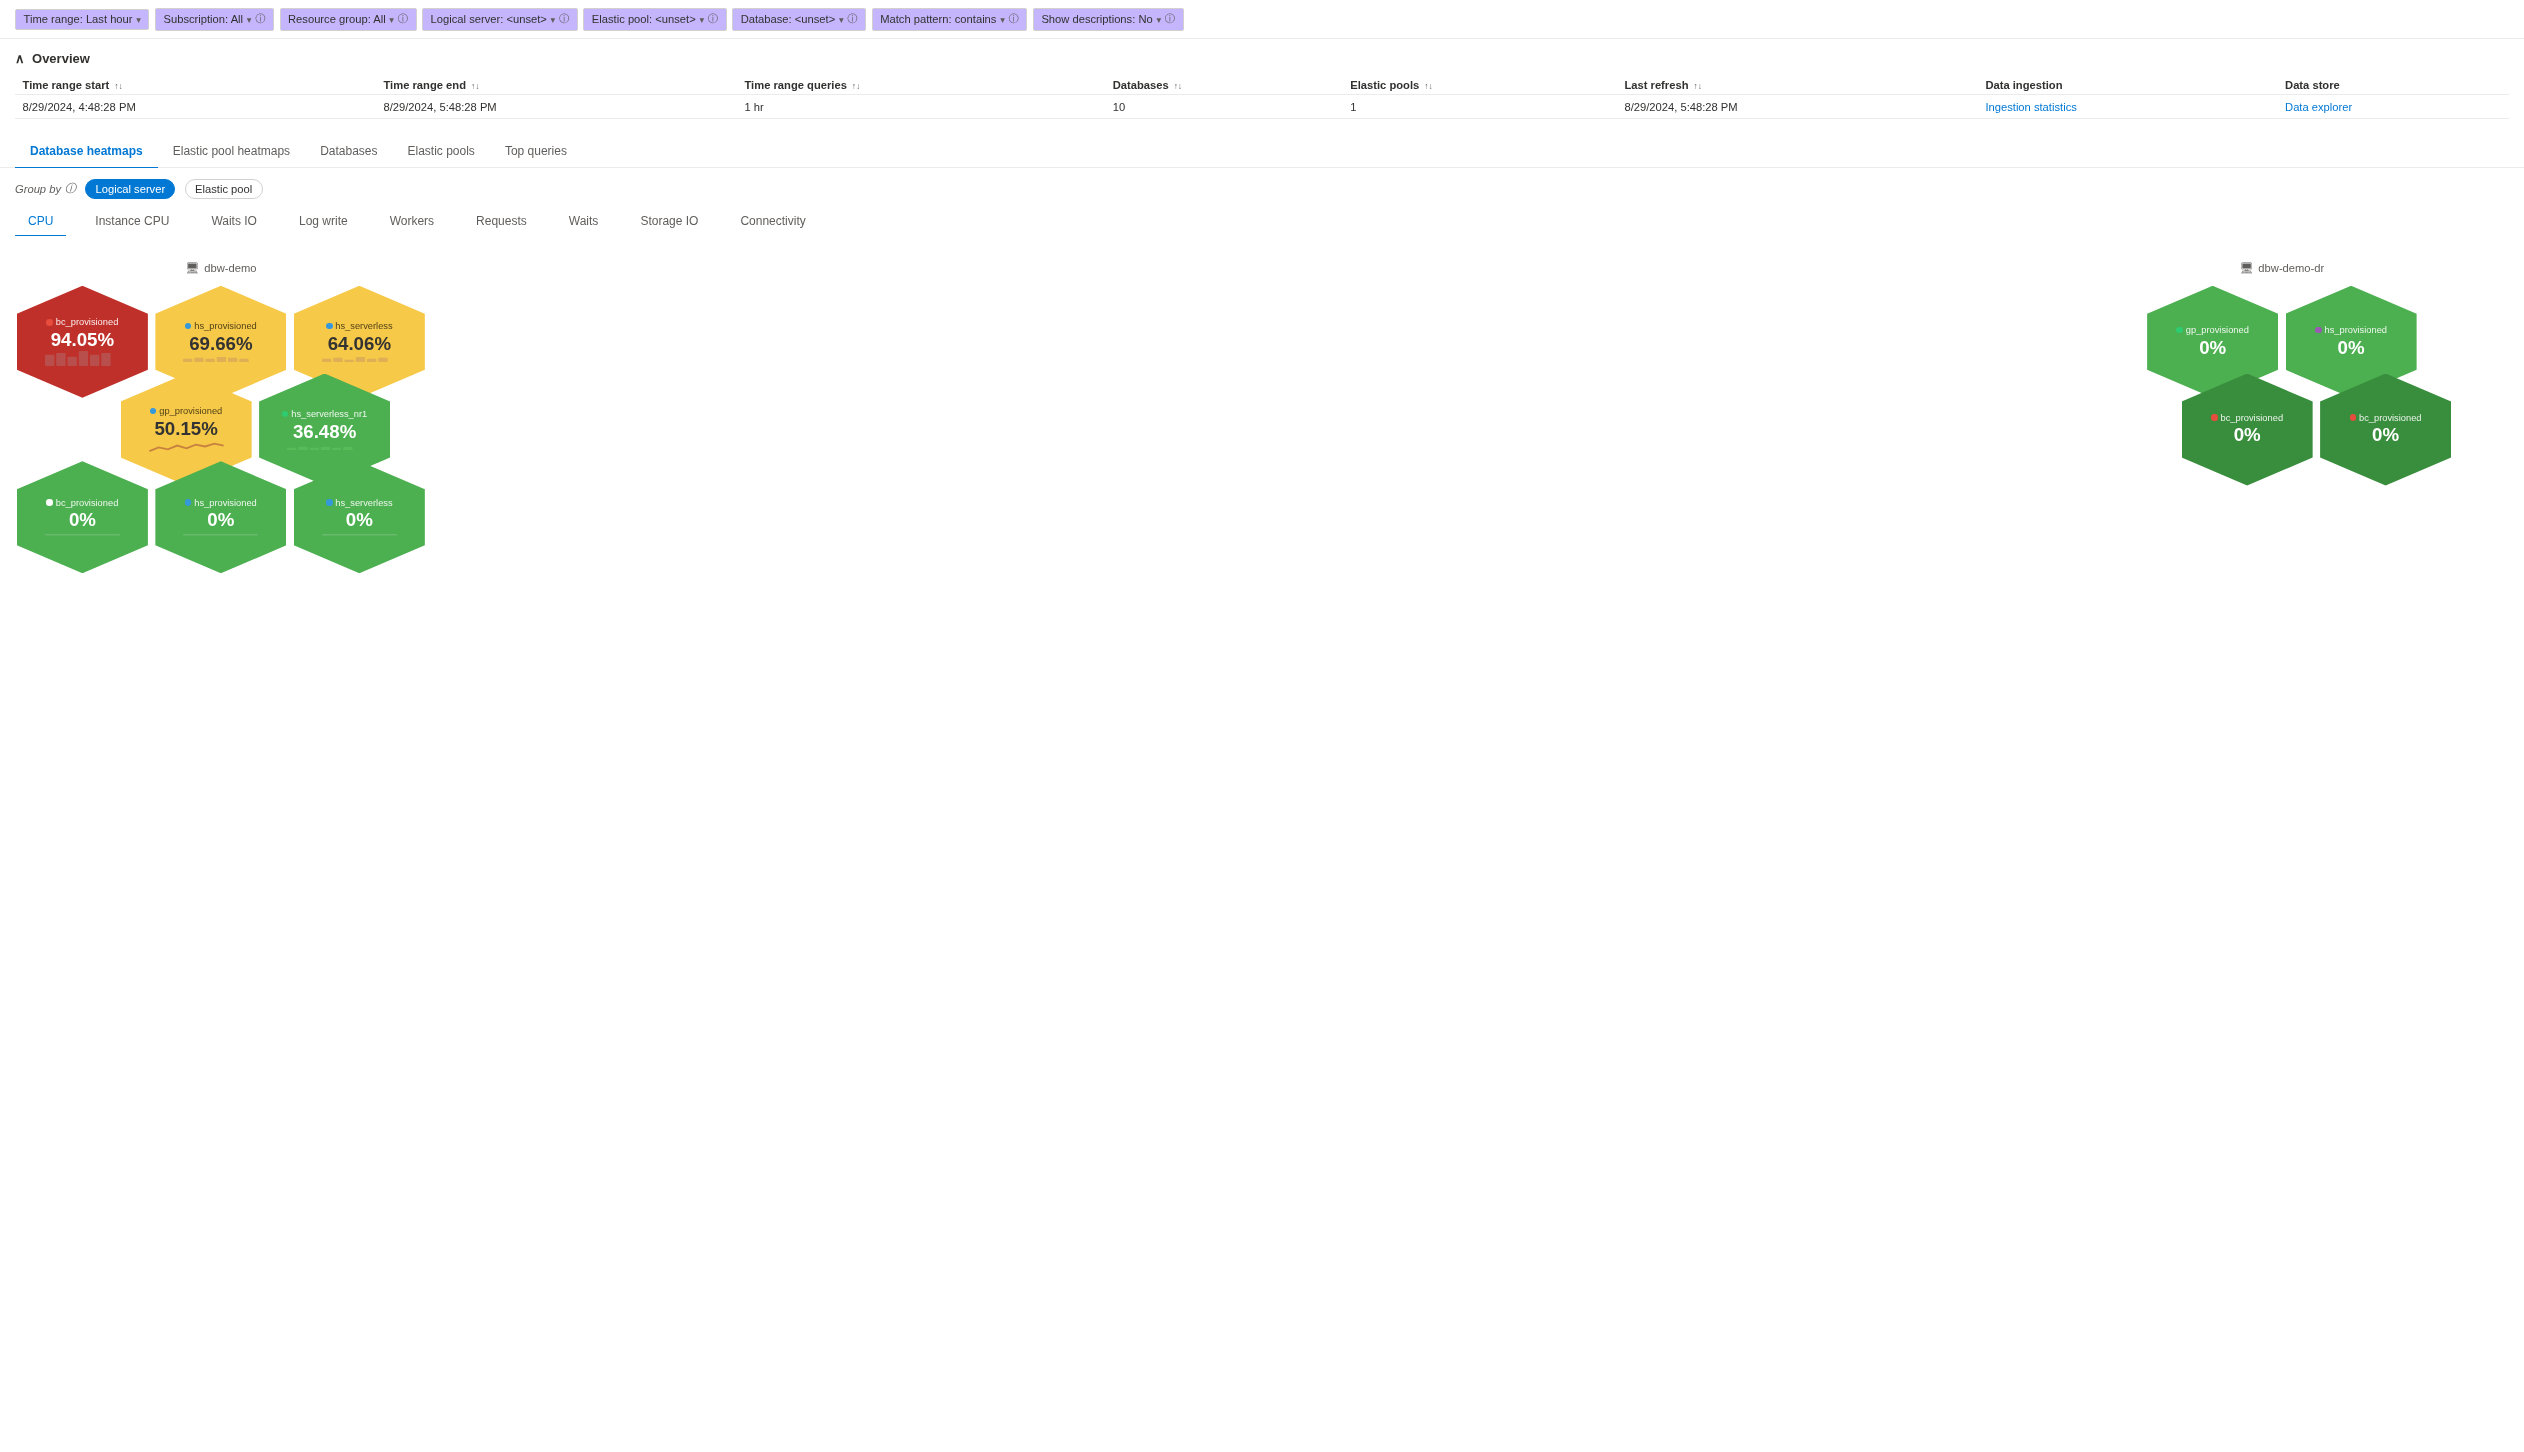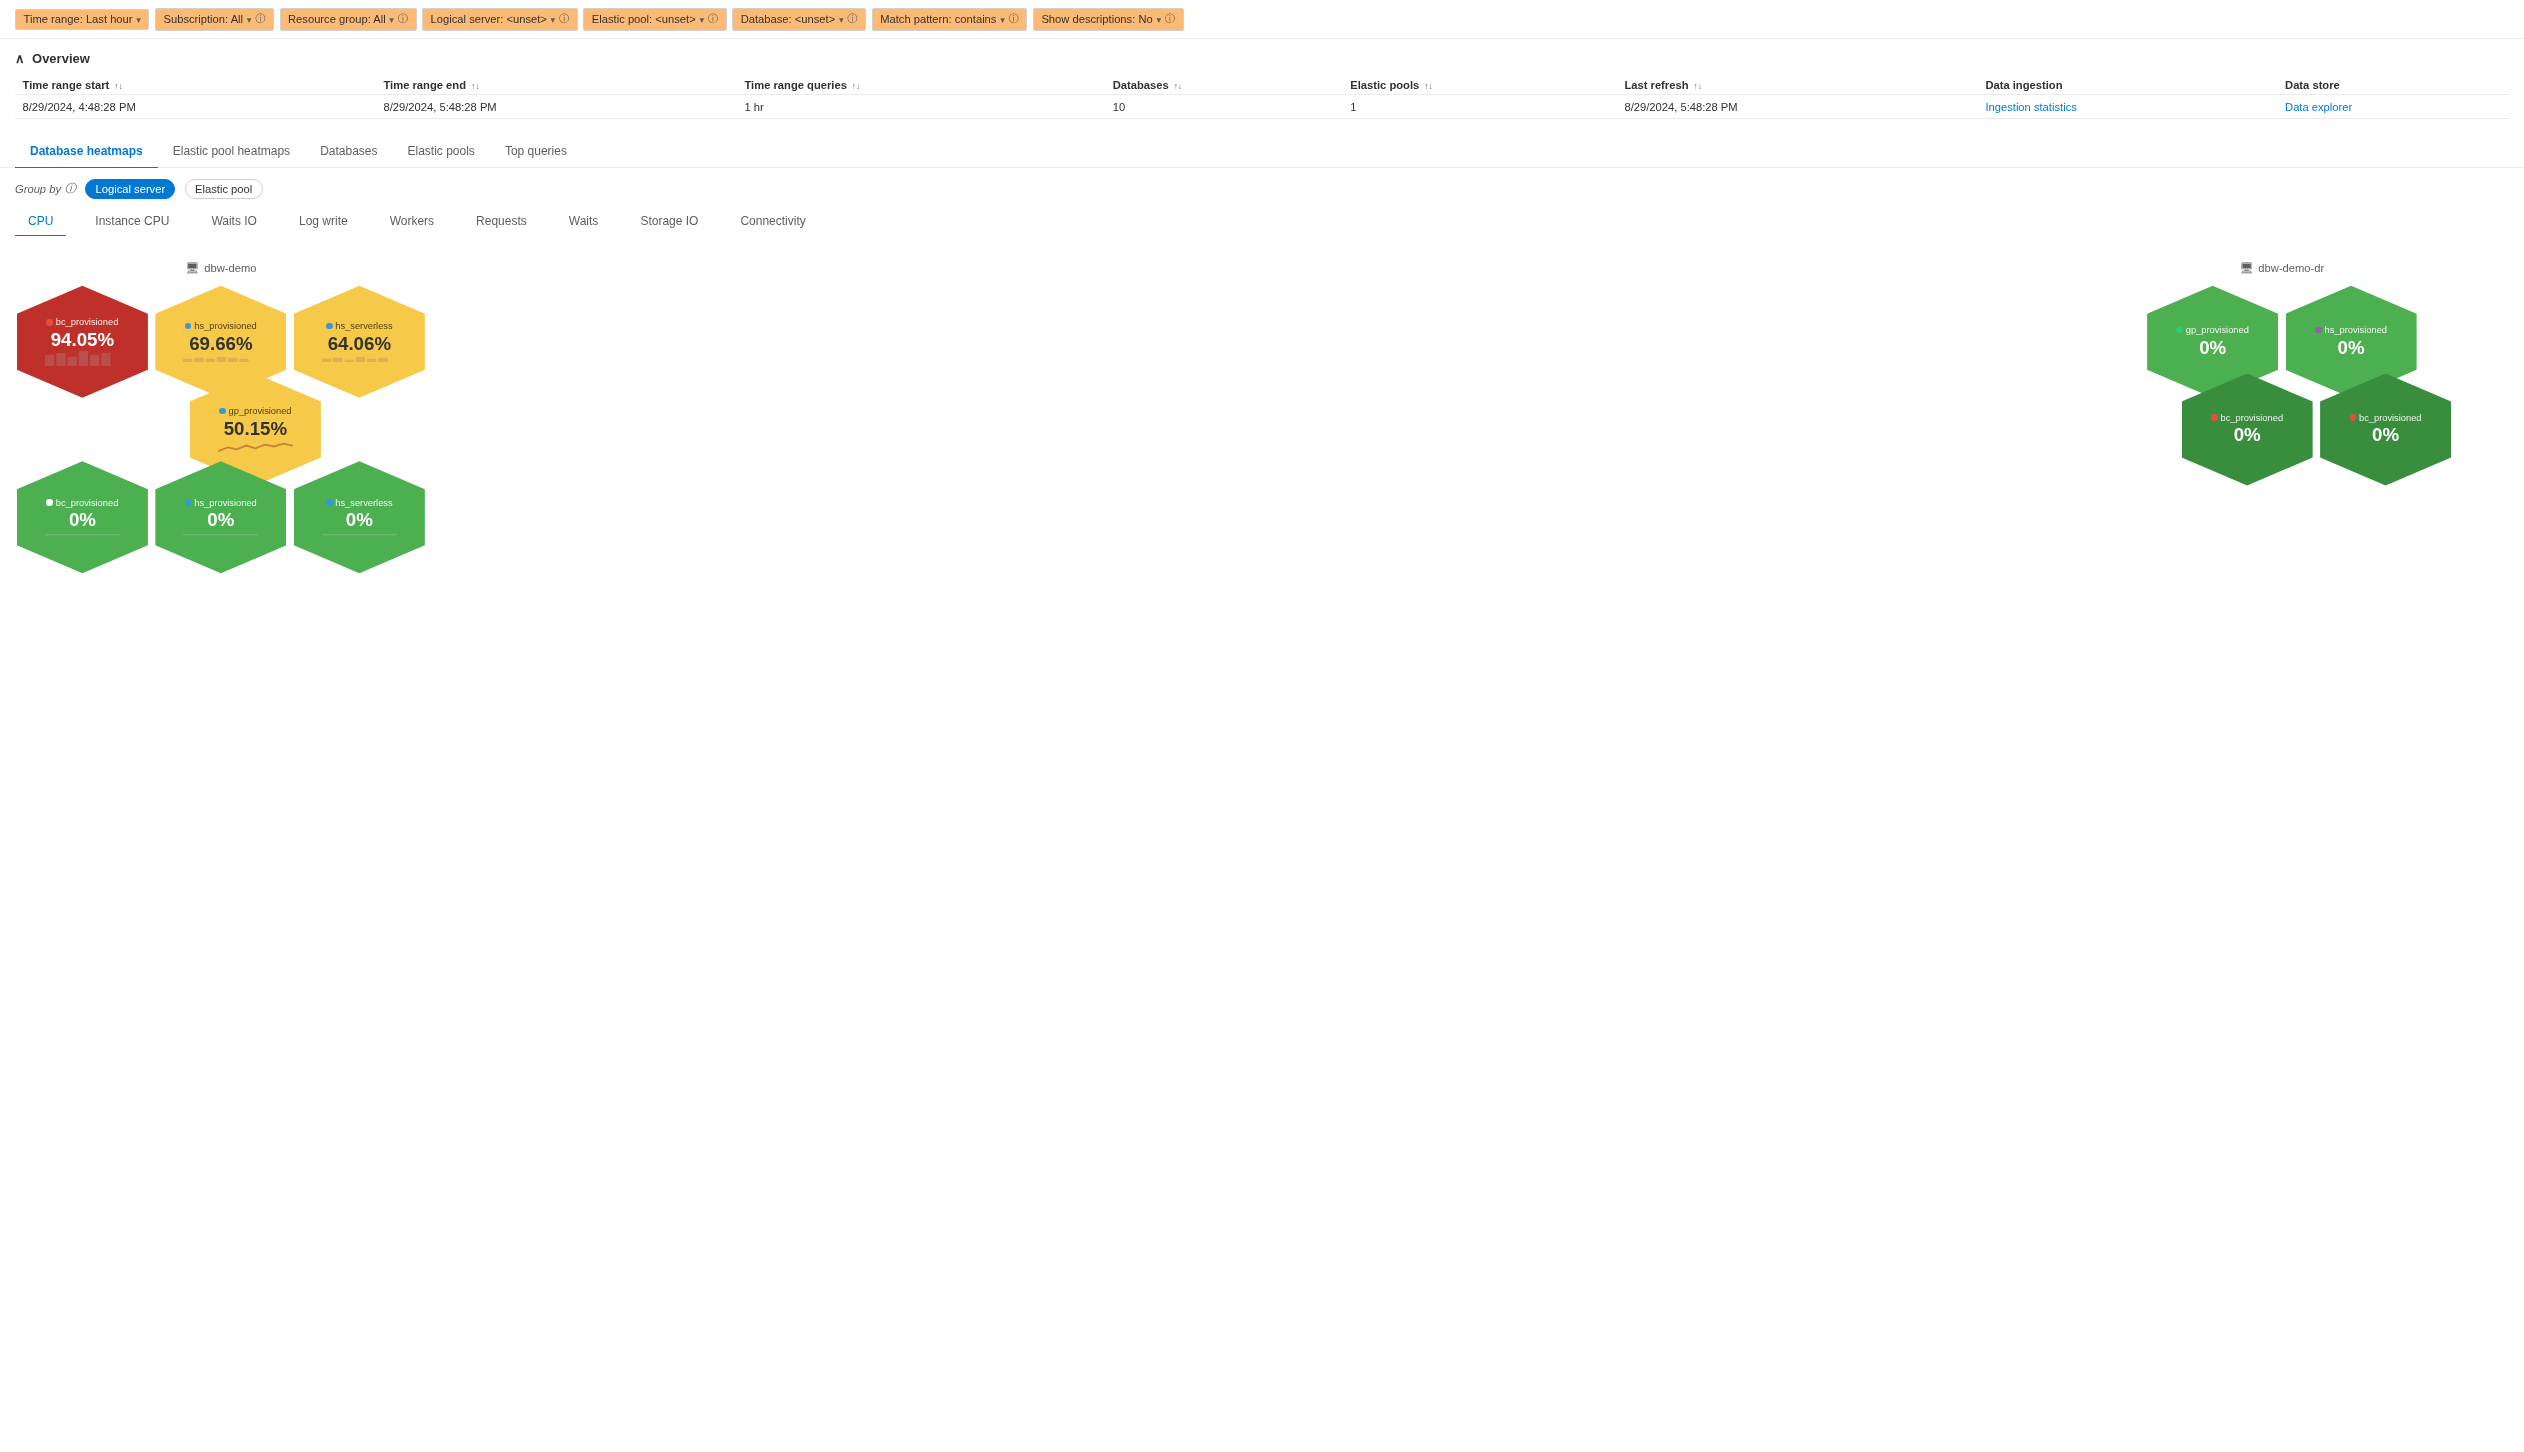--- a/index.html
+++ b/index.html
@@ -6,21 +6,21 @@
     body { font-family: 'Segoe UI', Arial, sans-serif; font-size: 12px; color: #323130; background: #fff; overflow-x: hidden; }
 
     
     .filter-bar {
       display: flex; align-items: center; gap: 5.6px; padding: 7.5px 15px;
       border-bottom: 0.9px solid #edebe9; flex-wrap: wrap; background: #fff;
     }
     .filter-pill {
       display: flex; align-items: center; gap: 3.7px;
       border: 0.9px solid #d2d0ce; border-radius: 1.9px; padding: 3.7px 7.5px;
-      font-size: 11.2px; cursor: pointer; background: #fdba74; white-space: nowrap;
+      font-size: 11.2px; cursor: pointer; background: #c4b5fd; white-space: nowrap;
     }
     .filter-pill .chevron { font-size: 9.3px; color: #605e5c; }
     .filter-pill .info-icon { color: #605e5c; font-size: 10.3px; }
 
     
     .section { padding: 11.2px 15px; }
     .section-title {
       display: flex; align-items: center; gap: 7.5px;
       font-size: 13px; font-weight: 600; margin-bottom: 9.3px; cursor: pointer;
     }
@@ -286,20 +286,37 @@
               <span style="width:6.5px;height:6.5px;border-radius:50%;background:#3498db;display:inline-block;"></span>
               <span style="font-size:9.3px;color:rgba(0,0,0,0.7);">gp_provisioned</span>
             </div>
             <div style="font-size:18.7px;font-weight:700;color:#333;">50.15%</div>
             <svg width="75" height="13" viewBox="0 0 80 14">
               <polyline points="0,12 10,8 20,10 30,6 40,9 50,5 60,7 70,4 80,6" fill="none" stroke="rgba(180,100,60,0.7)" stroke-width="2"></polyline>
             </svg>
           </div>
         </div>
 
+        <div class="hex green">
+          <div class="hex-content">
+            <div style="display:flex;align-items:center;gap:2.8px;margin-bottom:1.9px;">
+              <span style="width:6.5px;height:6.5px;border-radius:50%;background:#2ecc71;display:inline-block;"></span>
+              <span style="font-size:9.3px;color:rgba(255,255,255,0.9);">hs_serverless_nr1</span>
+            </div>
+            <div style="font-size:18.7px;font-weight:700;color:#fff;">36.48%</div>
+            <svg width="75" height="7.5" viewBox="0 0 80 8">
+              <rect x="0" y="5" width="10" height="3" fill="rgba(100,200,100,0.5)" rx="1"></rect>
+              <rect x="12" y="4" width="10" height="4" fill="rgba(100,200,100,0.5)" rx="1"></rect>
+              <rect x="24" y="5" width="10" height="3" fill="rgba(100,200,100,0.5)" rx="1"></rect>
+              <rect x="36" y="4" width="10" height="4" fill="rgba(100,200,100,0.5)" rx="1"></rect>
+              <rect x="48" y="5" width="10" height="3" fill="rgba(100,200,100,0.5)" rx="1"></rect>
+              <rect x="60" y="4" width="10" height="4" fill="rgba(100,200,100,0.5)" rx="1"></rect>
+            </svg>
+          </div>
+        </div>
 
       </div>
 
       <div style="display:flex; gap:3.7px; justify-content:center; margin-top:-28px;">
 
         <div class="hex green">
           <div class="hex-content">
             <div style="display:flex;align-items:center;gap:2.8px;margin-bottom:1.9px;">
               <span style="width:6.5px;height:6.5px;border-radius:50%;background:#fff;border:0.9px solid rgba(255,255,255,0.5);display:inline-block;"></span>
               <span style="font-size:9.3px;color:rgba(255,255,255,0.9);">bc_provisioned</span>

